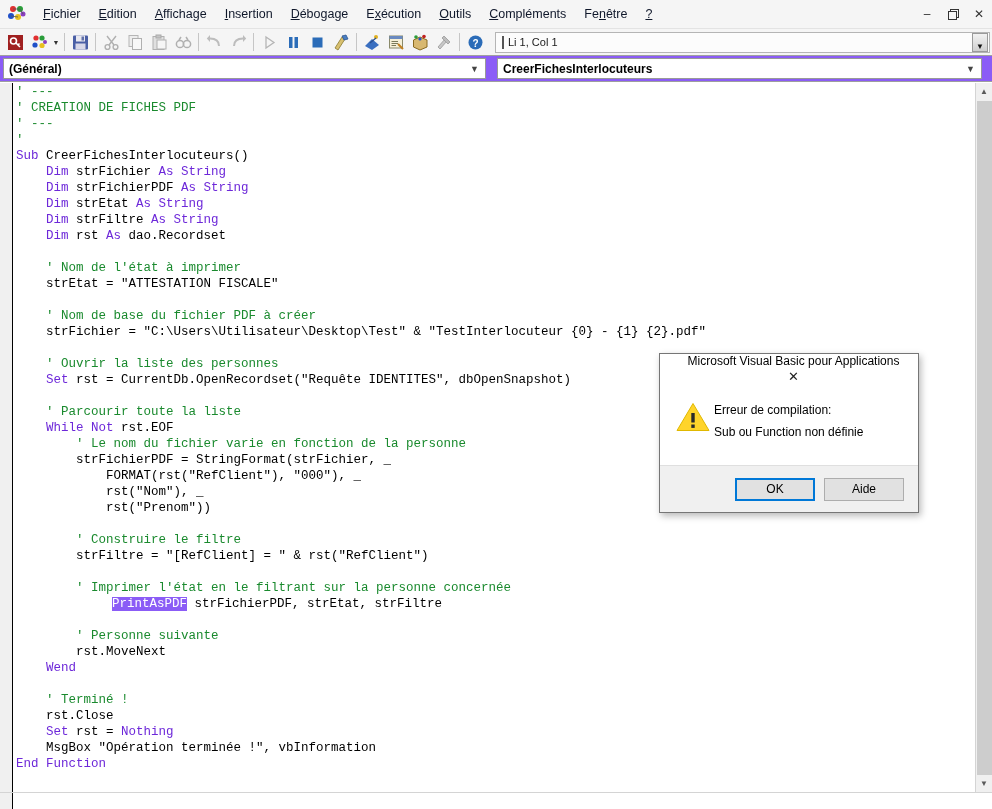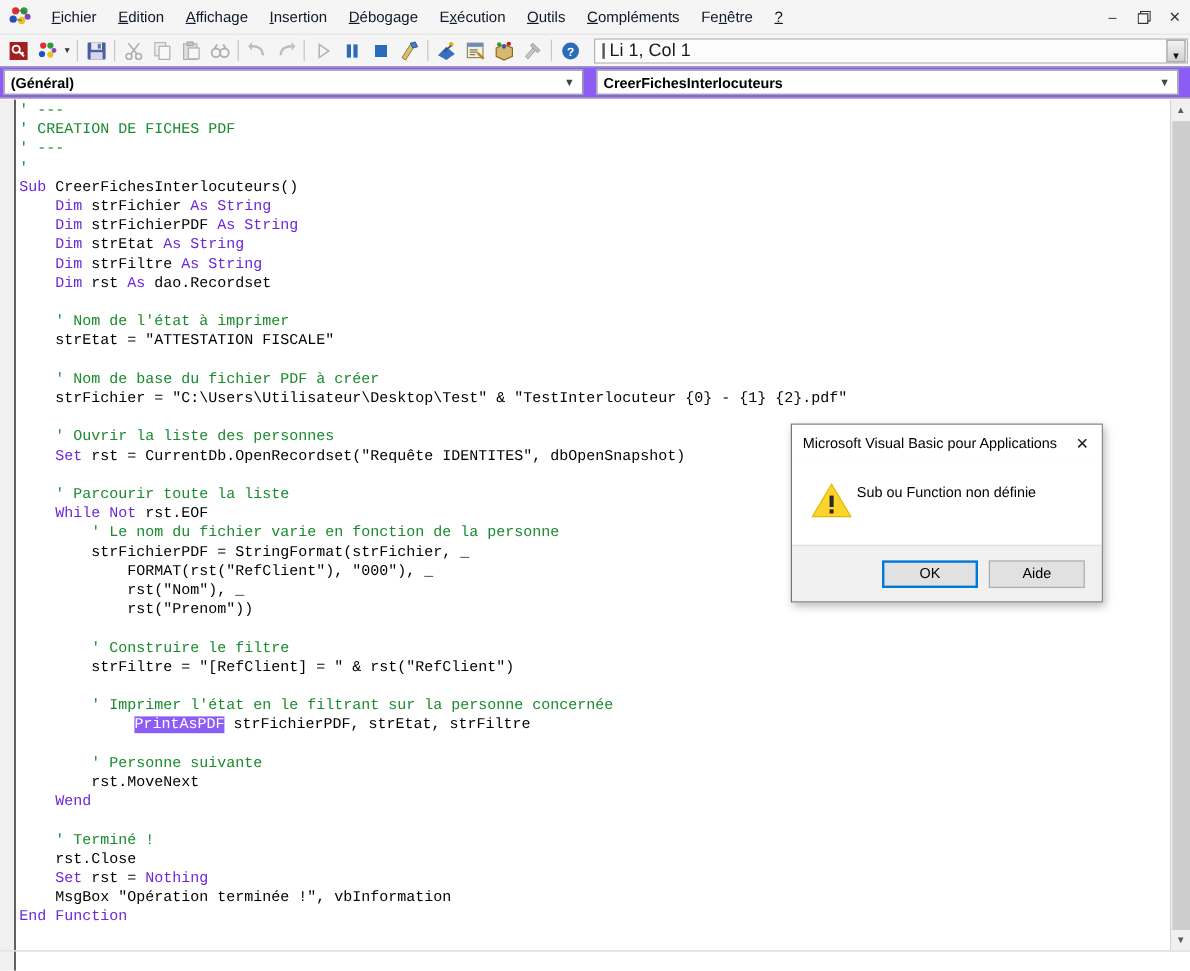--- a/index.html
+++ b/index.html
@@ -109,21 +109,21 @@
     box-sizing: border-box;
   }
   .pos-caret {
     width: 2px;
     height: 13px;
     background: #555;
     margin-left: 6px;
     margin-right: 4px;
   }
   .pos-text {
-    font-size: 15px;
+    font-size: 11px;
     color: #1a1a1a;
   }
   .pos-spinner {
     position: absolute;
     right: 1px;
     top: 0px;
     width: 16px;
     height: 19px;
     background: linear-gradient(to bottom,#f2f2f2,#cfcfcf);
     border: 1px solid #9a9a9a;
@@ -278,20 +278,21 @@
     box-shadow: 2px 3px 7px rgba(0,0,0,0.28);
     box-sizing: border-box;
   }
   .dlg-title {
     height: 30px;
     background: #ffffff;
     display: flex;
     align-items: center;
     padding-left: 9px;
     box-sizing: border-box;
+    flex-direction: column;
   }
   .dlg-title-text {
     font-size: 12px;
     color: #000;
     flex: 1;
     white-space: nowrap;
   }
   .dlg-close {
     width: 32px;
     height: 28px;
@@ -556,20 +557,21 @@
   </div>
   <div class="dlg-body">
     <div class="dlg-icon">
       <svg width="34" height="30" viewBox="0 0 34 30">
         <path d="M17 1.5 L33 28.5 L1 28.5 Z" fill="#FFD42A" stroke="#e0b800" stroke-width="1"></path>
         <rect x="15.3" y="11" width="3.4" height="9.5" fill="#2a2a2a"></rect>
         <rect x="15.3" y="22.5" width="3.4" height="3.4" fill="#2a2a2a"></rect>
       </svg>
     </div>
     <div class="dlg-msgs">
+      <div class="dlg-line">Erreur de compilation:</div>
       <div class="dlg-line">Sub ou Function non définie</div>
     </div>
   </div>
   <div class="dlg-footer">
     <div class="dlg-btn focused">OK</div>
     <div class="dlg-btn">Aide</div>
   </div>
 </div>
 
 </body></html>

